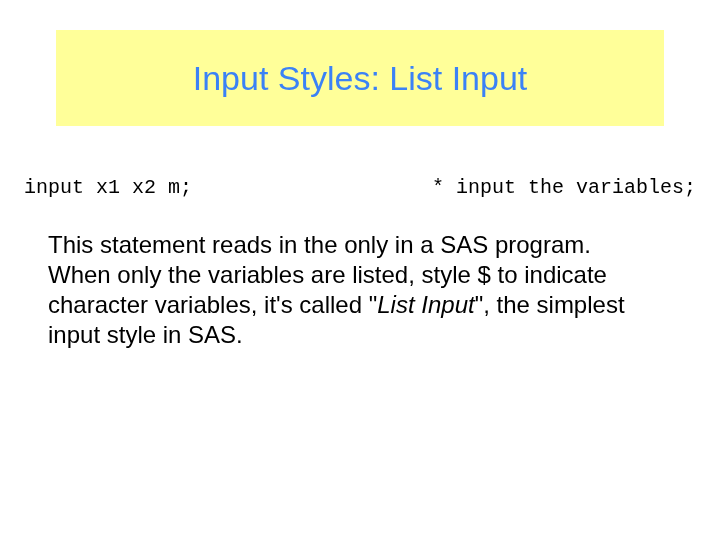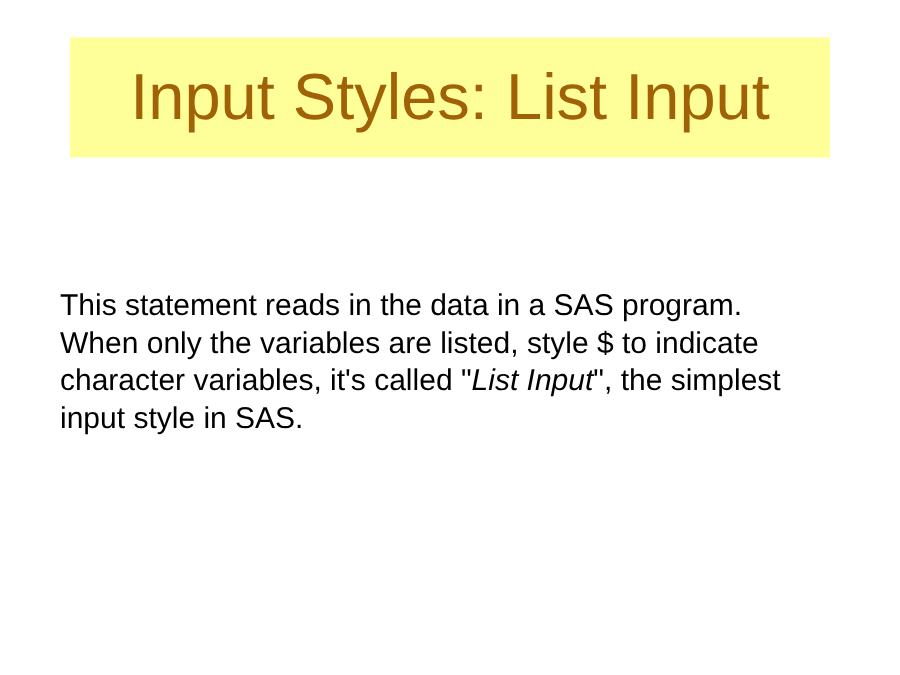--- a/index.html
+++ b/index.html
@@ -22,23 +22,23 @@
     left: 56px;
     top: 30px;
     width: 608px;
     height: 96px;
     background: #ffff99;
     display: flex;
     align-items: center;
     justify-content: center;
   }
   .title-text {
-    font-size: 52px;
+    font-size: 34px;
     font-weight: 400;
-    color: #a16207;
+    color: #3b82f6;
   }
   .code-line {
     position: absolute;
     top: 176px;
     left: 24px;
     right: 24px;
     font-family: "Courier New", Courier, monospace;
     font-size: 20px;
     display: flex;
     justify-content: space-between;
@@ -61,21 +61,25 @@
 </style>
 </head>
 <body>
 
 <div class="slide">
 
   <div class="title-box">
     <div class="title-text">Input Styles: List Input</div>
   </div>
 
+  <div class="code-line">
+    <span>input x1 x2 m;</span>
+    <span>* input the variables;</span>
+  </div>
 
   <div class="body">
-    <p class="p1">This statement reads in the data in a SAS program.</p>
+    <p class="p1">This statement reads in the only in a SAS program.</p>
     <p class="p2">
       <span>When only the variables are listed, style $ to indicate character variables, it's called "</span><span class="italic">List Input</span><span>", the simplest input style in SAS.</span>
     </p>
   </div>
 
 </div>
 
 </body></html>

